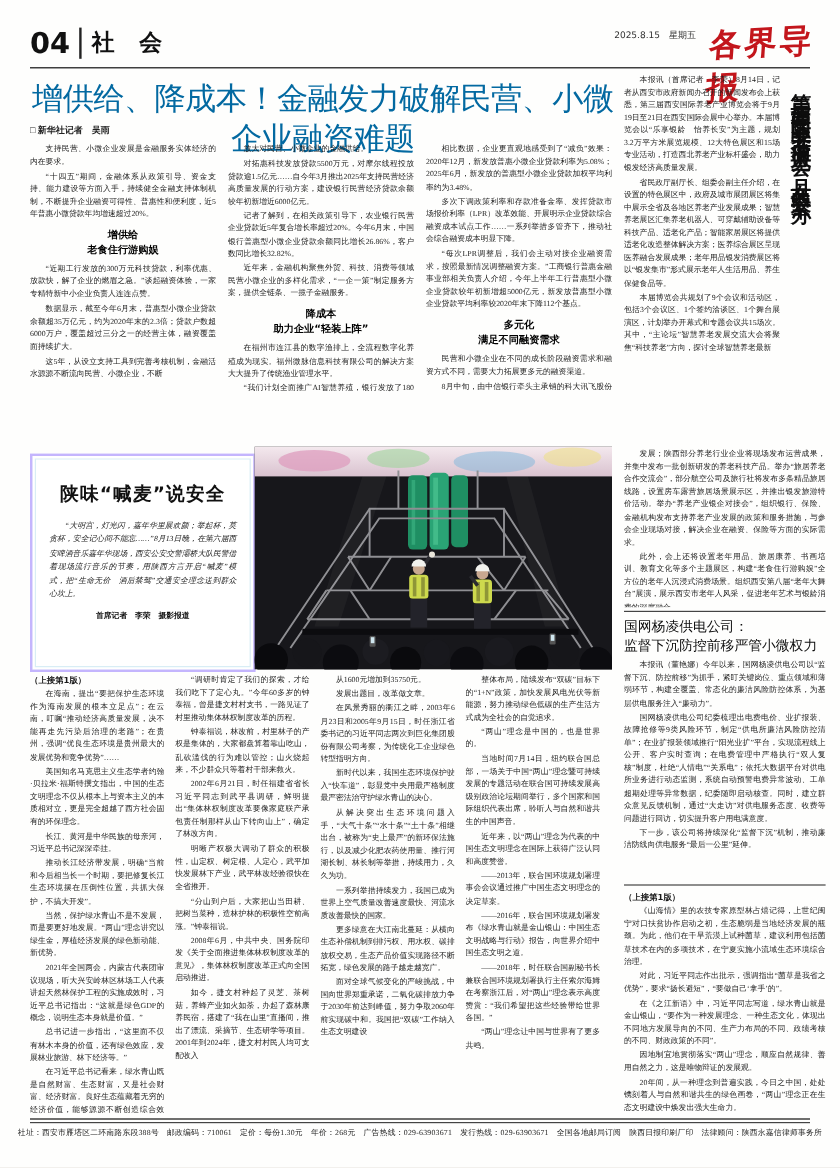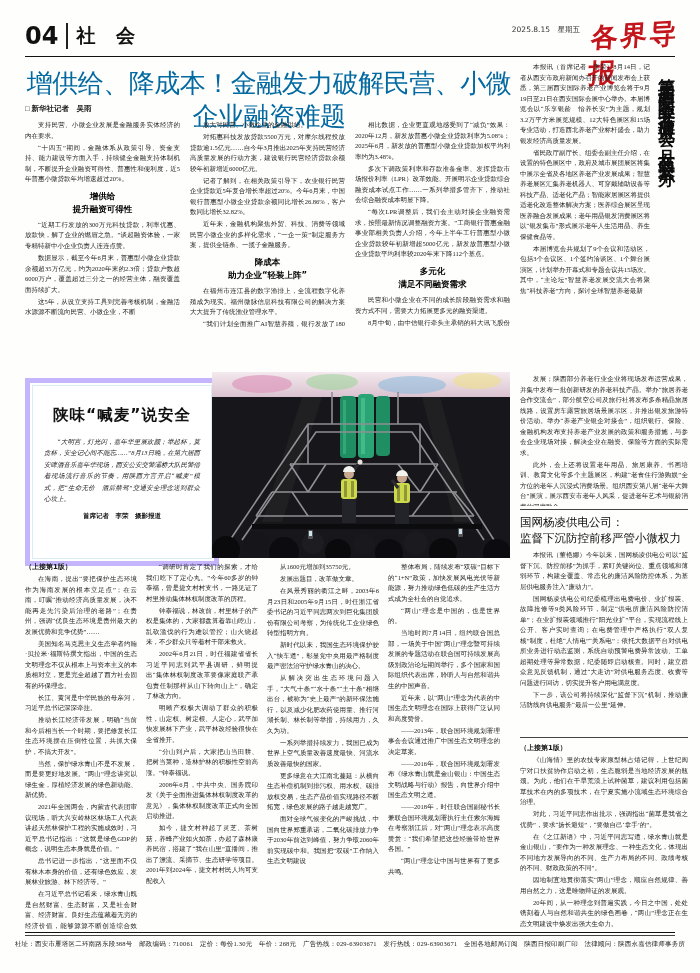--- a/index.html
+++ b/index.html
@@ -24,21 +24,21 @@
   .para{font-size:6.5px;line-height:1.62;text-align:justify;text-indent:2em;margin:0 0 1.5px;color:#1c1c1c;}
   .subhead{font-family:"DejaVu Sans",sans-serif;font-weight:bold;font-size:8.5px;line-height:1.55;
            text-align:center;margin:5px 0 4px;white-space:pre-line;color:#000;}
   .jump-marker{font-weight:bold;font-size:7px;margin:0 0 2px;text-indent:0;font-family:"DejaVu Sans",sans-serif;}
   
   .banner{border:2px solid #e04a45;border-radius:18px;background:linear-gradient(180deg,#fff 0%,#fbe3e0 70%,#f7d3cf 100%);
           display:flex;align-items:center;justify-content:center;}
   .banner span{font-family:"DejaVu Sans",sans-serif;font-weight:bold;font-style:italic;font-size:13.5px;
                color:#d5231d;letter-spacing:2px;}
   
-  .capcard{border:5px solid #c4b5fd;box-shadow:inset 0 0 0 2px #fff,inset 0 0 0 3px #d8edf5;background:#fff;}
+  .capcard{border:2px solid #c4b5fd;box-shadow:inset 0 0 0 2px #fff,inset 0 0 0 3px #d8edf5;background:#fff;}
   .captitle{font-family:"DejaVu Sans",sans-serif;font-weight:bold;font-size:15.5px;text-align:center;
             letter-spacing:1px;color:#111;margin-top:22px;}
   .capbody{font-size:6.5px;font-style:italic;line-height:1.75;text-align:justify;text-indent:2em;
            margin:10px 14px 0;color:#222;}
   .capcredit{font-size:6.5px;font-weight:bold;text-align:center;margin-top:8px;color:#111;}
   
   .vhead{writing-mode:vertical-rl;font-family:"DejaVu Sans",sans-serif;font-weight:bold;font-size:17px;
          letter-spacing:4px;color:#0d0d0d;}
   .subart-head{font-family:"DejaVu Sans",sans-serif;font-weight:normal;font-size:11.5px;line-height:1.35;color:#0d0d0d;}
   .footer{font-size:6.5px;color:#222;text-align:center;letter-spacing:0.2px;}
@@ -59,21 +59,21 @@
   <div class="abs masthead" style="left:590px;top:17px;">各界导报</div>
   <div class="abs rule" style="left:25px;top:56px;width:650px;"></div>
 
   <div class="abs headline" style="left:25px;top:67px;width:488px;">增供给、降成本！金融发力破解民营、小微企业融资难题</div>
   <div class="abs byline" style="left:25px;top:104px;">□ 新华社记者　吴雨</div>
 
   <div class="txtcol" style="left:25px;top:120px;width:155px;height:248px;">
       <p class="para">支持民营、小微企业发展是金融服务实体经济的内在要求。</p>
       <p class="para">“十四五”期间，金融体系从政策引导、资金支持、能力建设等方面入手，持续健全金融支持体制机制，不断提升企业融资可得性、普惠性和便利度，近5年普惠小微贷款年均增速超过20%。</p>
       <div class="subhead">增供给
-提升融资可得性</div>
+老食住行游购娱</div>
       <p class="para">“近期工行发放的300万元科技贷款，利率优惠、放款快，解了企业的燃眉之急。”谈起融资体验，一家专精特新中小企业负责人连连点赞。</p>
       <p class="para">数据显示，截至今年6月末，普惠型小微企业贷款余额超35万亿元，约为2020年末的2.3倍；贷款户数超6000万户，覆盖超过三分之一的经营主体，融资覆盖面持续扩大。</p>
       <p class="para">这5年，从设立支持工具到完善考核机制，金融活水源源不断流向民营、小微企业，不断</p>
     </div>
   <div class="txtcol" style="left:190px;top:120px;width:155px;height:208px;">
       <p class="para">放大对民营、小微企业的金融供给。</p>
       <p class="para">对拓惠科技发放贷款5500万元，对摩尔线程投放贷款逾1.5亿元……自今年3月推出2025年支持民营经济高质量发展的行动方案，建设银行民营经济贷款余额较年初新增近6000亿元。</p>
       <p class="para">记者了解到，在相关政策引导下，农业银行民营企业贷款近5年复合增长率超过20%。今年6月末，中国银行普惠型小微企业贷款余额同比增长26.86%，客户数同比增长32.82%。</p>
       <p class="para">近年来，金融机构聚焦外贸、科技、消费等领域民营小微企业的多样化需求，“一企一策”制定服务方案，提供全链条、一揽子金融服务。</p>
       <div class="subhead">降成本

